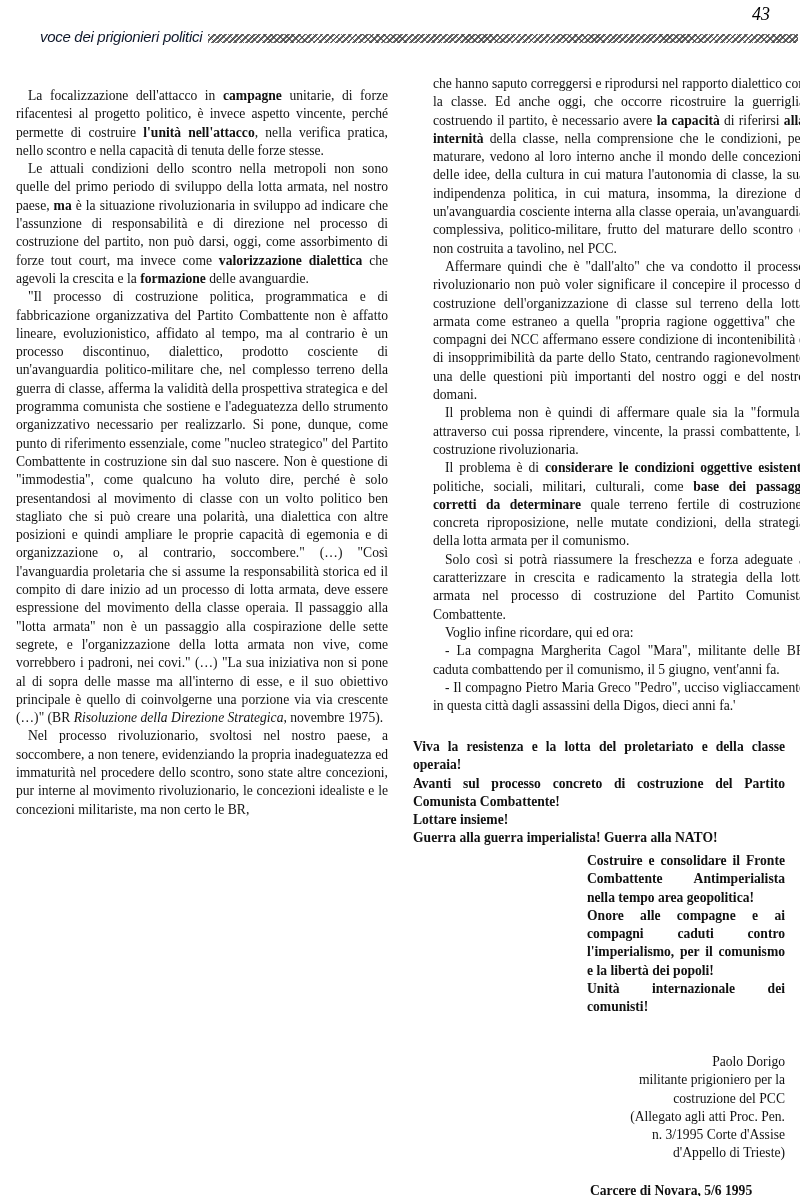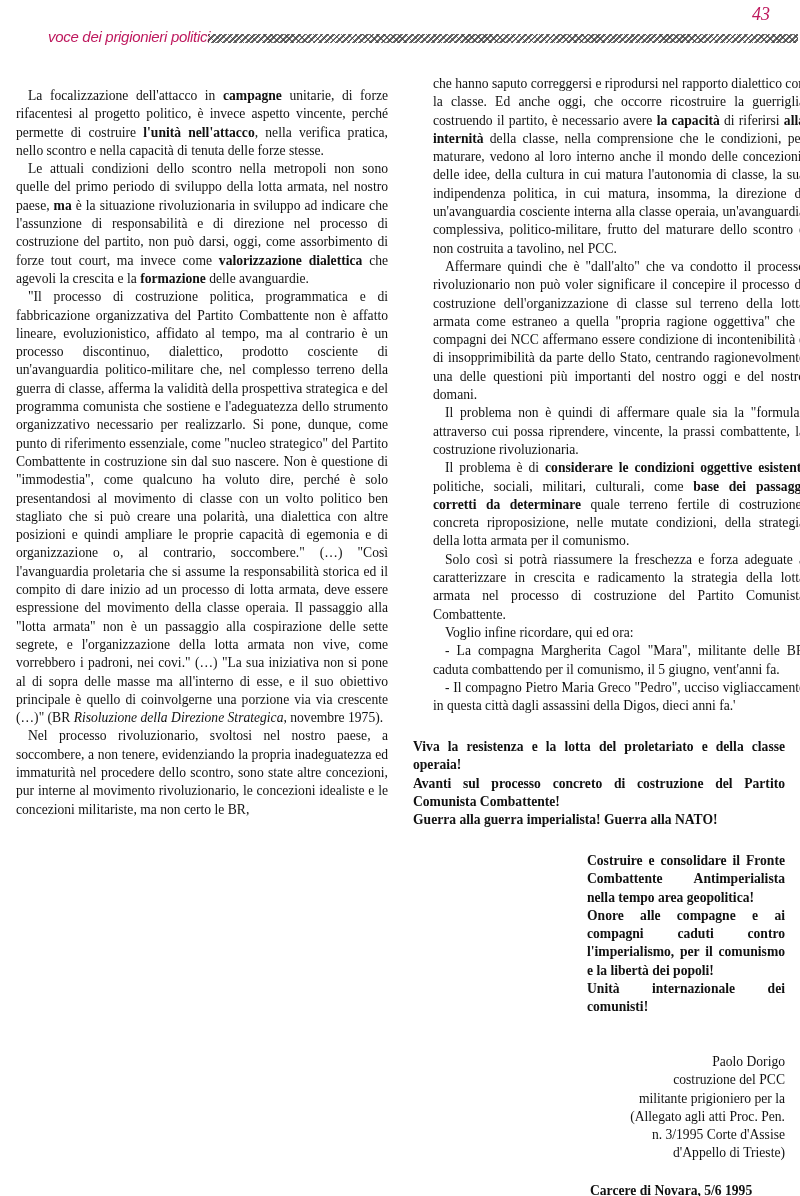--- a/index.html
+++ b/index.html
@@ -1,25 +1,25 @@
 <!DOCTYPE html>
 <html><head>
 <meta charset="utf-8">
 <style>
   html, body { margin:0; padding:0; background:#fff; }
   body { width:800px; height:1196px; position:relative; overflow:hidden; color:#111;
          font-family:"Liberation Serif", "DejaVu Serif", serif; }
   .header { position:absolute; left:18px; top:28px; width:780px; height:20px; }
-  .header-title { position:absolute; left:30px; top:0; font-style:italic; font-size:15px;
-                  font-family:"Liberation Sans", sans-serif; letter-spacing:-0.3px; color:#be185d; }
+  .header-title { position:absolute; left:22px; top:0; font-style:italic; font-size:15px;
+                  font-family:"Liberation Sans", sans-serif; letter-spacing:-0.3px; color:#0f172a; }
   .header-band { position:absolute; left:190px; right:0; top:6px; height:9px;
     background: repeating-linear-gradient(135deg,#333 0 2px,#fff 2px 4px),
                 repeating-linear-gradient(45deg,#555 0 1px,transparent 1px 5px);
     background-blend-mode:multiply; opacity:0.75; }
-  .page-num { position:absolute; right:30px; top:4px; font-style:italic; font-size:18px; color:#be185d;
+  .page-num { position:absolute; right:30px; top:4px; font-style:italic; font-size:18px; color:#000000;
               font-family:"Liberation Serif", serif; }
   .col { position:absolute; top:75px; font-size:13.6px; line-height:18.3px; text-align:justify; }
   .col-left { left:16px; width:372px;margin-top:12px; }
   .col-right { left:413px; width:372px;margin-left:20px; }
   .col p { margin:0; text-indent:12px; }
   .col p.noindent { text-indent:0; }
   .col b { font-weight:bold; }
   .closing { position:absolute; left:413px; top:738px; width:372px; font-weight:bold;
              font-size:13.6px; line-height:18.3px; }
   .closing p { margin:0; text-align:justify; }
@@ -54,30 +54,31 @@
   <p><span>Il problema è di </span><b>considerare le condizioni oggettive esistenti</b><span> politiche, sociali, militari, culturali, come </span><b>base dei passaggi corretti da determinare</b><span> quale terreno fertile di costruzione, concreta riproposizione, nelle mutate condizioni, della strategia della lotta armata per il comunismo.</span></p>
   <p>Solo così si potrà riassumere la freschezza e forza adeguate a caratterizzare in crescita e radicamento la strategia della lotta armata nel processo di costruzione del Partito Comunista Combattente.</p>
   <p>Voglio infine ricordare, qui ed ora:</p>
   <p>- La compagna Margherita Cagol "Mara", militante delle BR caduta combattendo per il comunismo, il 5 giugno, vent'anni fa.</p>
   <p>- Il compagno Pietro Maria Greco "Pedro", ucciso vigliaccamente in questa città dagli assassini della Digos, dieci anni fa.'</p>
 </div>
 
 <div class="closing">
   <p>Viva la resistenza e la lotta del proletariato e della classe operaia!</p>
   <p>Avanti sul processo concreto di costruzione del Partito Comunista Combattente!</p>
+  <p>Lottare insieme!</p>
   <p>Guerra alla guerra imperialista! Guerra alla NATO!</p>
 </div>
 
 <div class="slogans">
   <p>Costruire e consolidare il Fronte Combattente Antimperialista nella tempo area geopolitica!</p>
   <p>Onore alle compagne e ai compagni caduti contro l'imperialismo, per il comunismo e la libertà dei popoli!</p>
   <p>Unità internazionale dei comunisti!</p>
 </div>
 
 <div class="signature">
   <p>Paolo Dorigo</p>
+  <p>militante prigioniero per la</p>
   <p>costruzione del PCC</p>
-  <p>militante prigioniero per la</p>
   <p>(Allegato agli atti Proc. Pen.</p>
   <p>n. 3/1995 Corte d'Assise</p>
   <p>d'Appello di Trieste)</p>
 </div>
 <div class="place-date">Carcere di Novara, 5/6 1995</div>
 
 </body></html>

